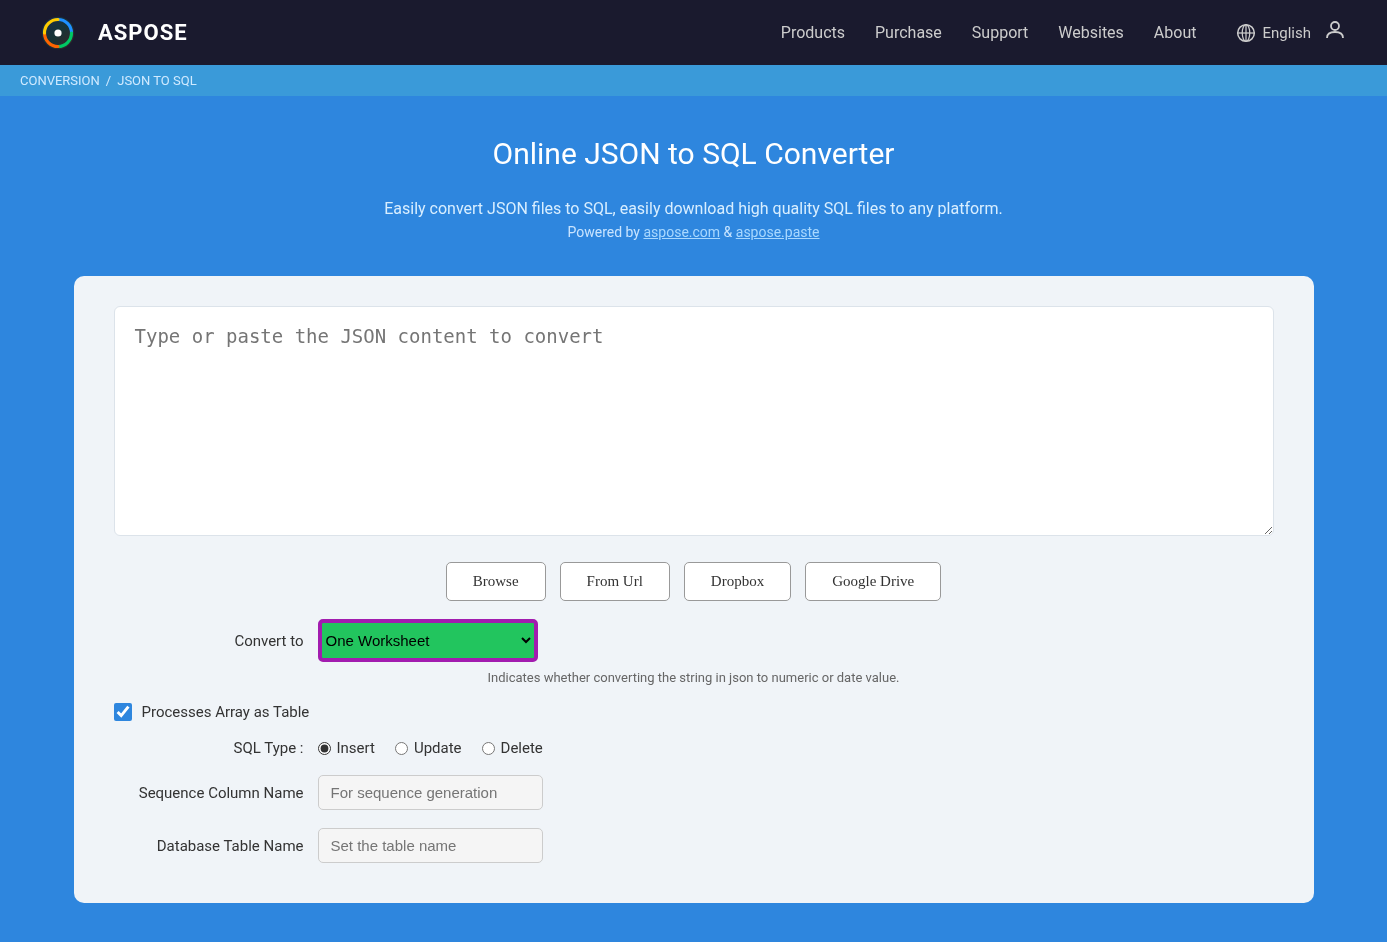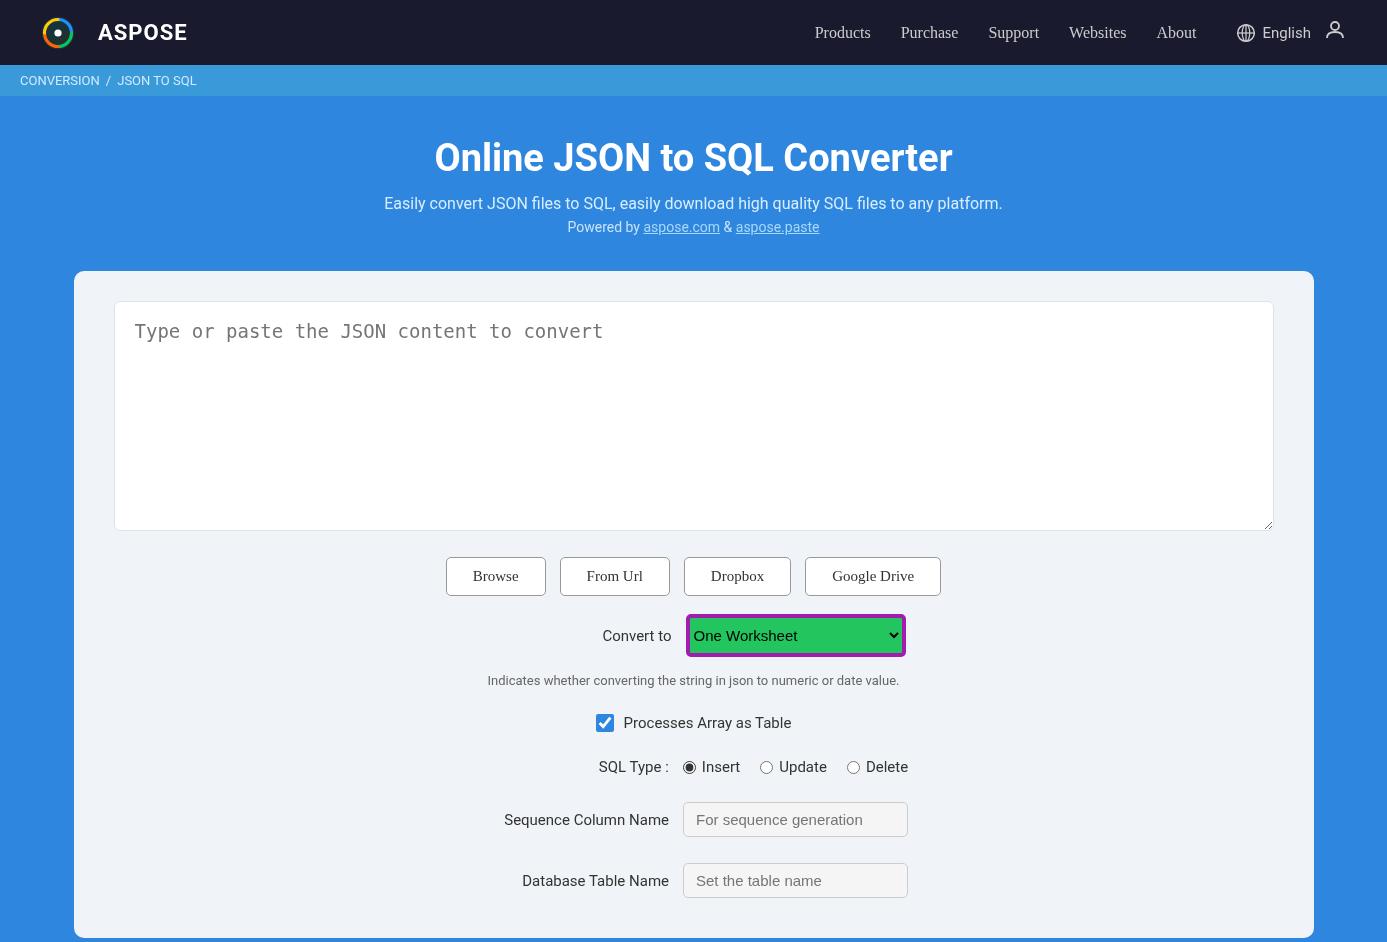--- a/index.html
+++ b/index.html
@@ -31,21 +31,20 @@
       color: #fff;
       font-size: 22px;
       font-weight: 700;
       letter-spacing: 1px;
     }
     .nav-links {
       display: flex;
       align-items: center;
       gap: 30px;
       list-style: none;
-      font-family: Liberation Serif, serif;
     }
     .nav-links li a {
       color: #ccc;
       text-decoration: none;
       font-size: 16px;
     }
     .nav-right {
       display: flex;
       align-items: center;
       gap: 12px;
@@ -83,23 +82,23 @@
       color: #d0eaff;
     }
 
     
     .hero {
       text-align: center;
       padding: 40px 20px 30px;
       color: #fff;
     }
     .hero h1 {
-      font-size: 38px;
-      font-weight: 700;
-      margin-bottom: 14px;
+      font-size: 30px;
+      font-weight: 400;
+      margin-bottom: 28px;
     }
     .hero p {
       font-size: 16px;
       color: #d8eeff;
       margin-bottom: 6px;
     }
     .hero .powered {
       font-size: 14px;
       color: #c8e4ff;
     }
@@ -146,22 +145,21 @@
       font-size: 15px;
       cursor: pointer;
       color: #333;
       font-family: Liberation Serif, serif;
     }
 
     
     .options-section {
       display: flex;
       flex-direction: column;
-      align-items: center;
-      gap: 26px;
+      gap: 18px;
       margin-top: 8px;
     }
     .option-row {
       display: flex;
       align-items: center;
       gap: 14px;
     }
     .option-label {
       font-size: 15px;
       color: #333;

